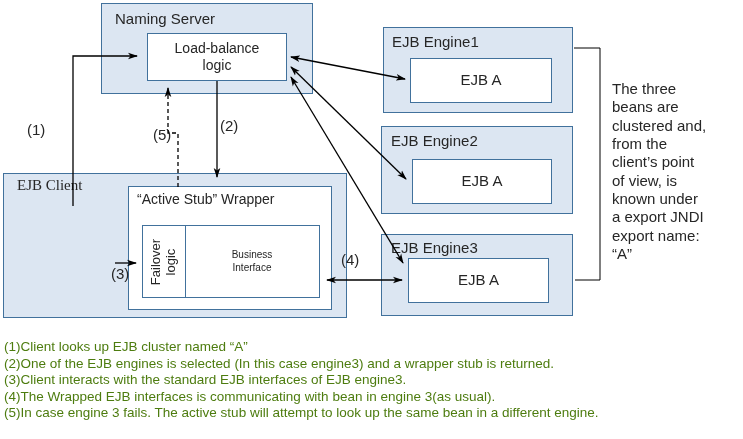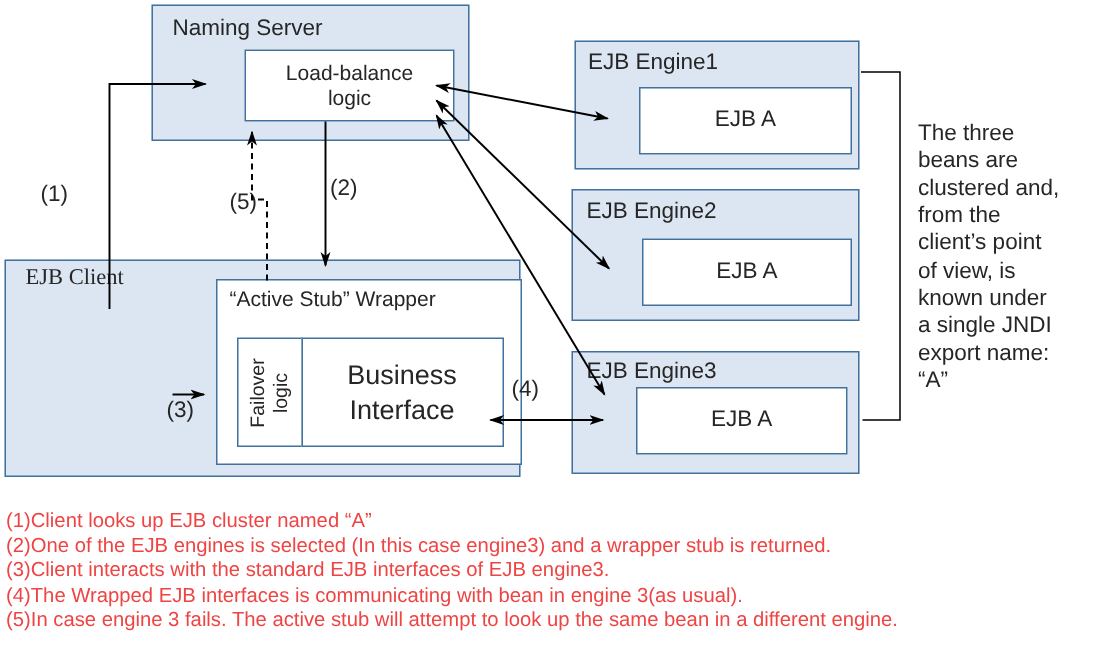--- a/index.html
+++ b/index.html
@@ -3,28 +3,28 @@
 <meta charset="utf-8">
 <style>
   html,body{margin:0;padding:0;background:#fff;}
   #canvas{
     position:relative;width:743px;height:439px;background:#ffffff;
     font-family:"Liberation Sans","DejaVu Sans",sans-serif;
     color:#262626;overflow:hidden;
   }
   .box{position:absolute;box-sizing:border-box;}
   .blue{background:#dce6f2;border:1.5px solid #41719c;}
-  .white{background:#ffffff;border:1.4px solid #41719c;margin-left:16px;}
+  .white{background:#ffffff;border:1.4px solid #41719c;}
   .title{position:absolute;font-size:15px;white-space:nowrap;}
   .ctr{display:flex;align-items:center;justify-content:center;text-align:center;}
   .ctr span{display:block;line-height:1.25;}
   .lbl{position:absolute;font-size:15px;color:#262626;white-space:nowrap;}
   #svg-layer{position:absolute;left:0;top:0;pointer-events:none;}
   .sideline{position:absolute;font-size:15px;line-height:18.4px;white-space:nowrap;}
-  .foot{position:absolute;left:4px;font-size:13.5px;line-height:16.5px;white-space:nowrap;color:#ef4444;}
+  .foot{position:absolute;left:4px;font-size:13.5px;line-height:16.5px;white-space:nowrap;color:#4d7c0f;}
   .rot{position:absolute;left:50%;top:50%;transform:translate(-50%,-50%) rotate(-90deg);
        font-size:13px;line-height:1.15;text-align:center;width:60px;}
 </style>
 </head>
 <body>
 
 <div id="canvas">
 
   <div class="box blue" style="left:101px;top:3px;width:212px;height:91px;"></div>
   <div class="title" style="left:115px;top:10px;">Naming Server</div>
@@ -37,21 +37,21 @@
 
 
   <div class="box white" style="left:128px;top:186px;width:204px;height:124px;">
     <div style="position:absolute;left:8px;top:4px;font-size:14px;white-space:nowrap;">“Active Stub” Wrapper</div>
   </div>
 
   <div class="box white" style="left:142px;top:225px;width:44px;height:73px;">
     <div class="rot">Failover logic</div>
   </div>
   <div class="box white ctr" style="left:184.5px;top:225px;width:135px;height:73px;">
-    <span style="width:80px;font-size:18px;">Business Interface</span>
+    <span style="width:80px;font-size:10px;">Business Interface</span>
   </div>
 
   <div class="box blue" style="left:383px;top:27px;width:190px;height:86px;"></div>
   <div class="title" style="left:392px;top:33px;">EJB Engine1</div>
   <div class="box white ctr" style="left:410px;top:58px;width:142px;height:45px;font-size:15px;">
     <span>EJB A</span>
   </div>
 
   <div class="box blue" style="left:381px;top:126px;width:192px;height:88px;"></div>
   <div class="title" style="left:391px;top:132px;">EJB Engine2</div>
@@ -72,21 +72,21 @@
   <div class="lbl" style="left:153px;top:126px;">(5)</div>
 
   <div>
     <div class="sideline" style="left:612px;top:80px;">The three</div>
     <div class="sideline" style="left:612px;top:98px;text-align:right;">beans are</div>
     <div class="sideline" style="left:612px;top:117px;">clustered and,</div>
     <div class="sideline" style="left:612px;top:135px;">from the</div>
     <div class="sideline" style="left:612px;top:153px;">client’s point</div>
     <div class="sideline" style="left:612px;top:172px;">of view, is</div>
     <div class="sideline" style="left:612px;top:190px;">known under</div>
-    <div class="sideline" style="left:612px;top:208px;">a single JNDI</div>
+    <div class="sideline" style="left:612px;top:208px;">a export JNDI</div>
     <div class="sideline" style="left:612px;top:227px;">export name:</div>
     <div class="sideline" style="left:612px;top:245px;">“A”</div>
   </div>
 
   <div>
     <div class="foot" style="top:339px;">(1)Client looks up EJB cluster named “A”</div>
     <div class="foot" style="top:356px;">(2)One of the EJB engines is selected (In this case engine3) and a wrapper stub is returned.</div>
     <div class="foot" style="top:372px;">(3)Client interacts with the standard EJB interfaces of EJB engine3.</div>
     <div class="foot" style="top:389px;">(4)The Wrapped EJB interfaces is communicating with bean in engine 3(as usual).</div>
     <div class="foot" style="top:405px;">(5)In case engine 3 fails. The active stub will attempt to look up the same bean in a different engine.</div>

